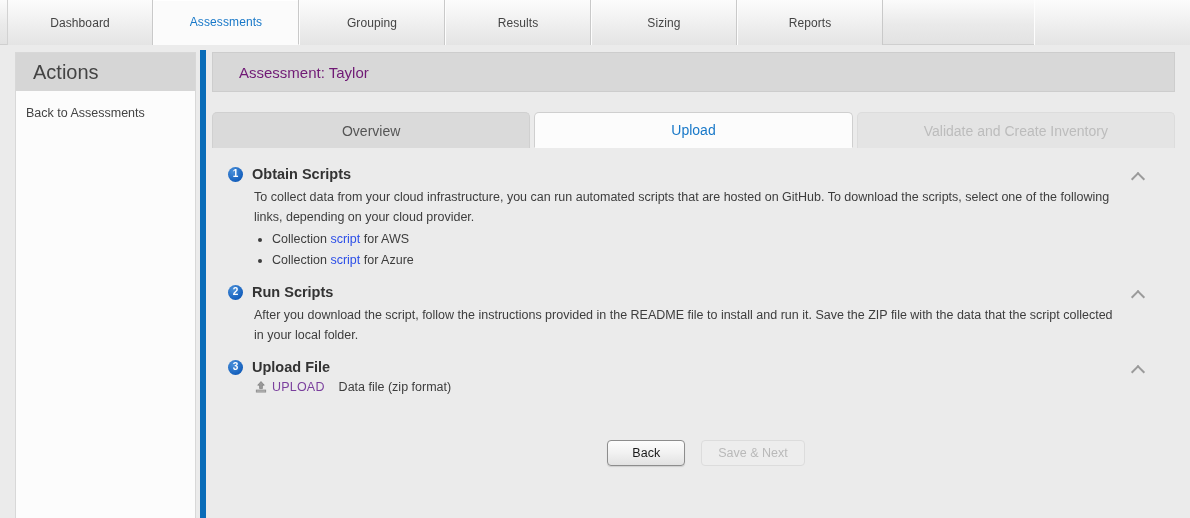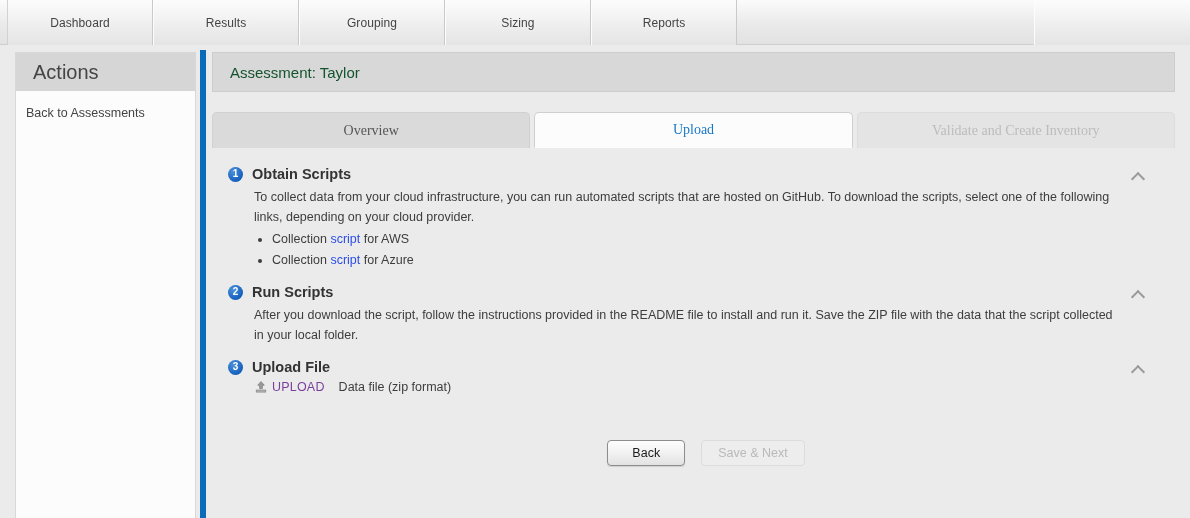--- a/index.html
+++ b/index.html
@@ -135,32 +135,31 @@
     width: 963px;
     height: 466px;
   }
   .page-title-bar {
     height: 40px;
     background: #d8d8d8;
     border: 1px solid #cdcdcd;
     box-sizing: border-box;
     display: flex;
     align-items: center;
-    padding-left: 17px;
+    padding-left: 26px;
     font-size: 15px;
-    color: #14532d;
+    color: #701a75;
   }
 
   
   .subtabs {
     display: flex;
     margin-top: 20px;
     gap: 4px;
     position: relative;
-    font-family: Liberation Serif, serif;
   }
   .subtab {
     flex: 1 1 0;
     height: 36px;
     display: flex;
     align-items: center;
     justify-content: center;
     font-size: 14px;
     border-radius: 5px 5px 0 0;
     box-sizing: border-box;
@@ -320,25 +319,28 @@
 <body>
 
 <div class="hatch-left"></div>
 <div class="hatch-right"></div>
 
 <div class="topbar">
   <div class="tabstrip">
     <div class="toptab">
         <span>Dashboard</span>
       </div>
+    <div class="toptab active">
+        <span>Assessments</span>
+      </div>
+    <div class="toptab">
+        <span>Grouping</span>
+      </div>
     <div class="toptab">
         <span>Results</span>
-      </div>
-    <div class="toptab">
-        <span>Grouping</span>
       </div>
     <div class="toptab">
         <span>Sizing</span>
       </div>
     <div class="toptab">
         <span>Reports</span>
       </div>
   </div>
   <div class="topbar-rest"></div>
 </div>

